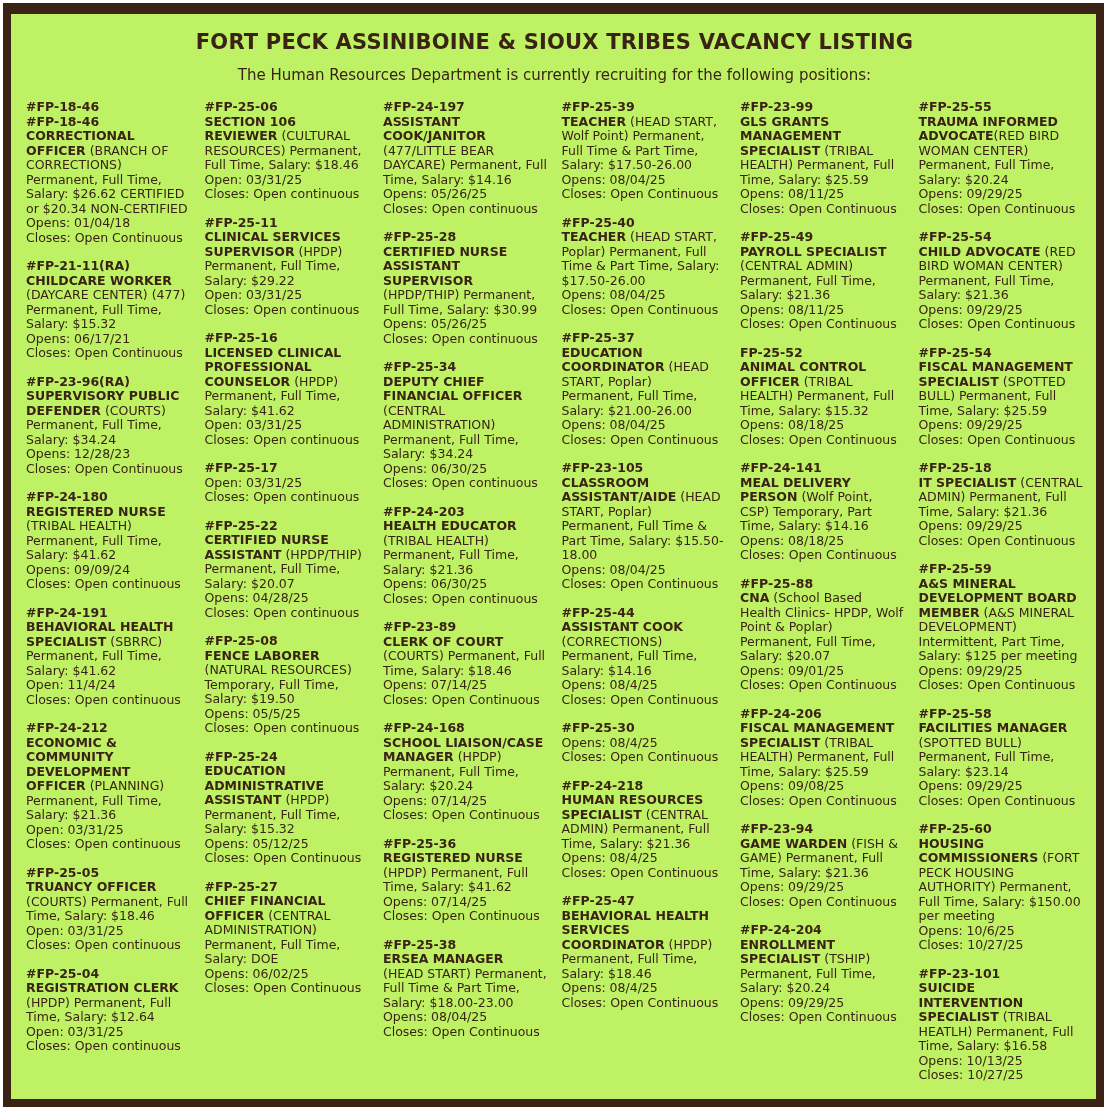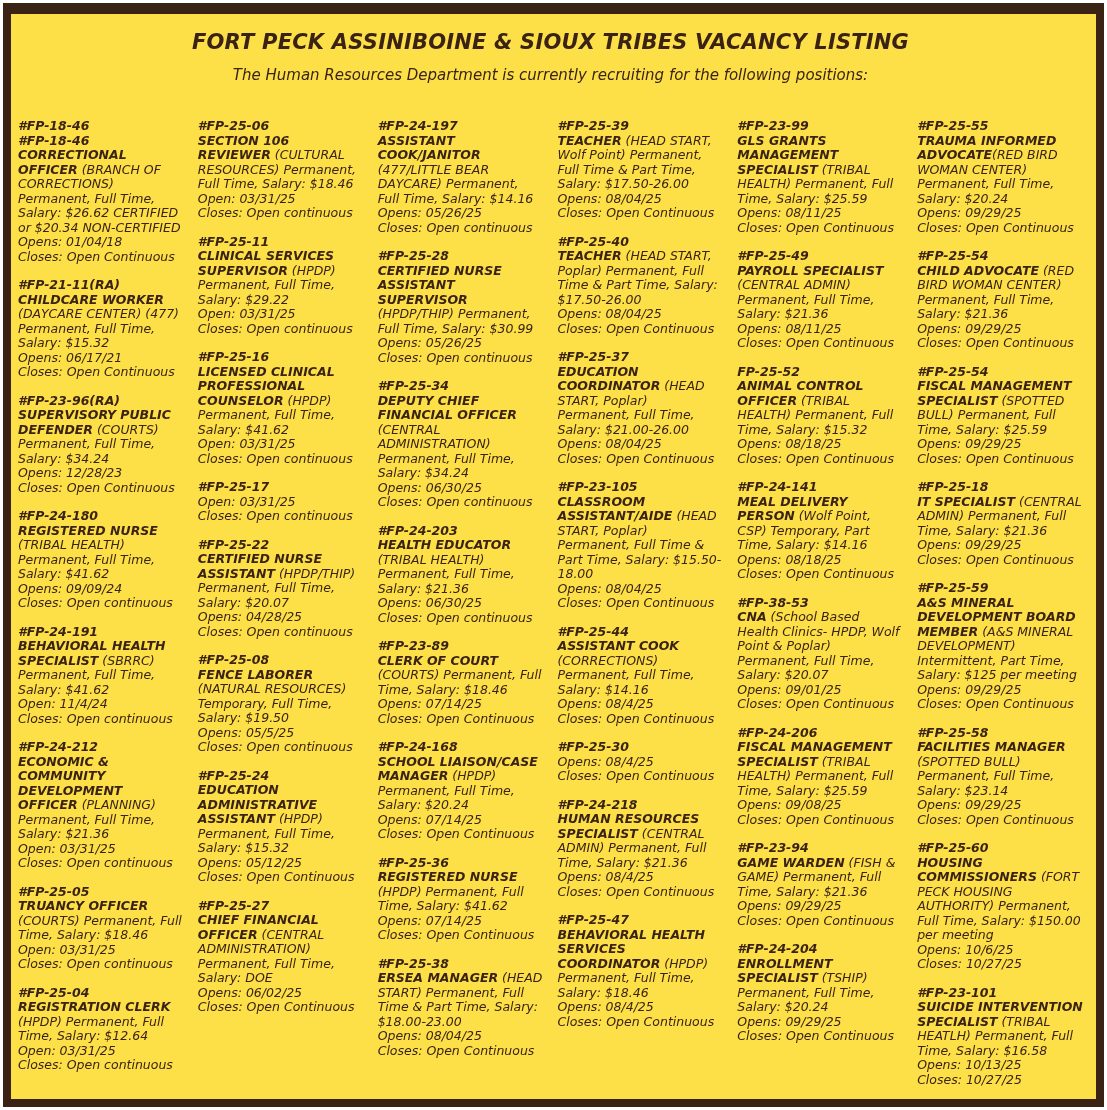--- a/index.html
+++ b/index.html
@@ -7,35 +7,34 @@
     width: 1107px; height: 1110px;
     background: #ffffff;
     font-family: "DejaVu Sans", "Liberation Sans", sans-serif;
     color: #3a2315;
     position: relative;
   }
   .frame {
     position: absolute; inset: 3px;
     border: 8px solid #3a2315;
     border-top-width: 11px;
-    background: #fde047;
+    background: #bef264;
     box-sizing: border-box;
-    padding: 8px 13px 6px 7px;
+    padding: 8px 13px 6px 15px;
     overflow: hidden;
-    font-style: italic;
   }
   header h1 {
     font-size: 21px; font-weight: bold; text-align: center;
     margin: 8px 0 3px 0; letter-spacing: 0.2px;
   }
   header p.subtitle {
     font-size: 15px; text-align: center; margin: 12px 0 16px 0;
   }
   .listings { display: flex; gap: 14px; align-items: flex-start; }
-  .col { flex: 1 1 0; min-width: 0; margin-top: 19px; }
+  .col { flex: 1 1 0; min-width: 0; }
   .job { font-size: 12.5px; line-height: 1.16; margin: 0 0 14px 0; }
   .job-id { font-weight: bold; white-space: pre-line; }
   .job-title { font-weight: bold; }
   footer { margin-top: 10px; font-size: 15.5px; line-height: 1.3; }
   footer p { margin: 0; }
 </style>
 </head>
 <body>
 
 <div class="frame">
@@ -295,21 +294,21 @@
   </article>
 
   <article class="job">
     <div class="job-id">#FP-24-141</div>
     <div class="job-text"><span class="job-title">MEAL DELIVERY PERSON</span><span class="job-rest"> (Wolf Point, CSP) Temporary, Part Time, Salary: $14.16</span></div>
     <div class="job-opens">Opens: 08/18/25</div>
     <div class="job-closes">Closes: Open Continuous</div>
   </article>
 
   <article class="job">
-    <div class="job-id">#FP-38-53</div>
+    <div class="job-id">#FP-25-88</div>
     <div class="job-text"><span class="job-title">CNA</span><span class="job-rest"> (School Based Health Clinics- HPDP, Wolf Point &amp; Poplar) Permanent, Full Time, Salary: $20.07</span></div>
     <div class="job-opens">Opens: 09/01/25</div>
     <div class="job-closes">Closes: Open Continuous</div>
   </article>
 
   <article class="job">
     <div class="job-id">#FP-24-206</div>
     <div class="job-text"><span class="job-title">FISCAL MANAGEMENT SPECIALIST</span><span class="job-rest"> (TRIBAL HEALTH) Permanent, Full Time, Salary: $25.59</span></div>
     <div class="job-opens">Opens: 09/08/25</div>
     <div class="job-closes">Closes: Open Continuous</div>

